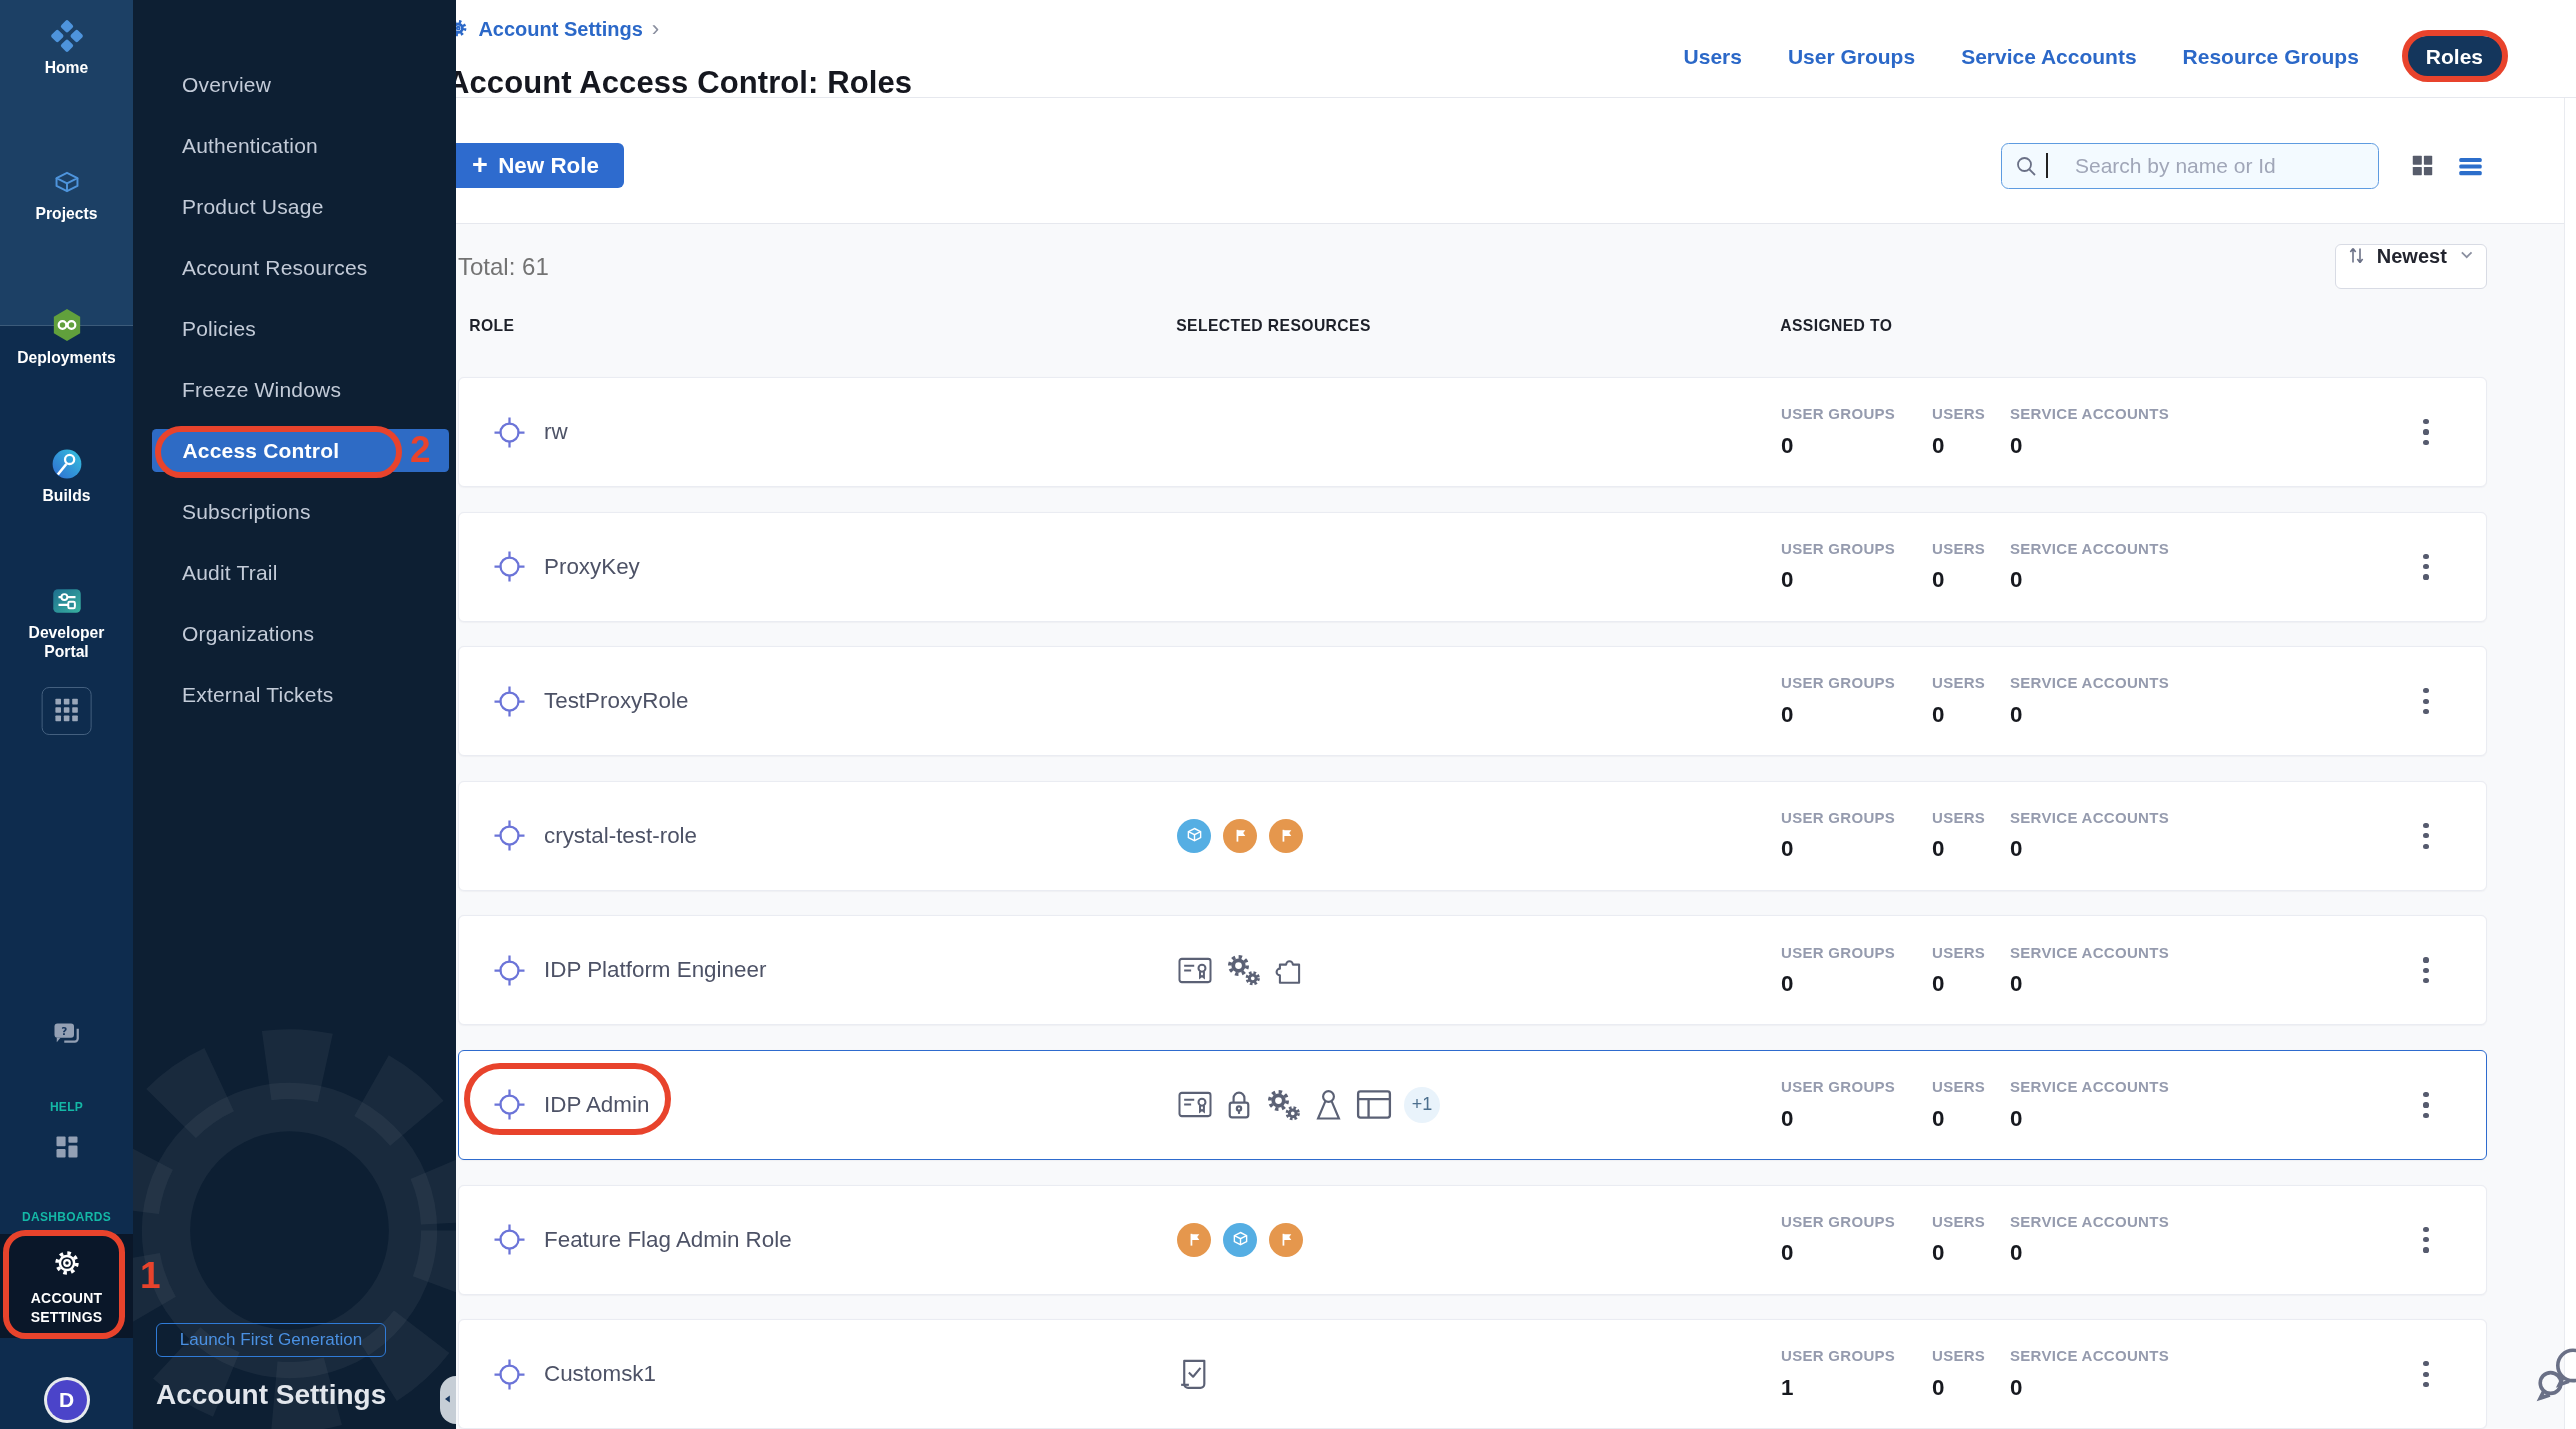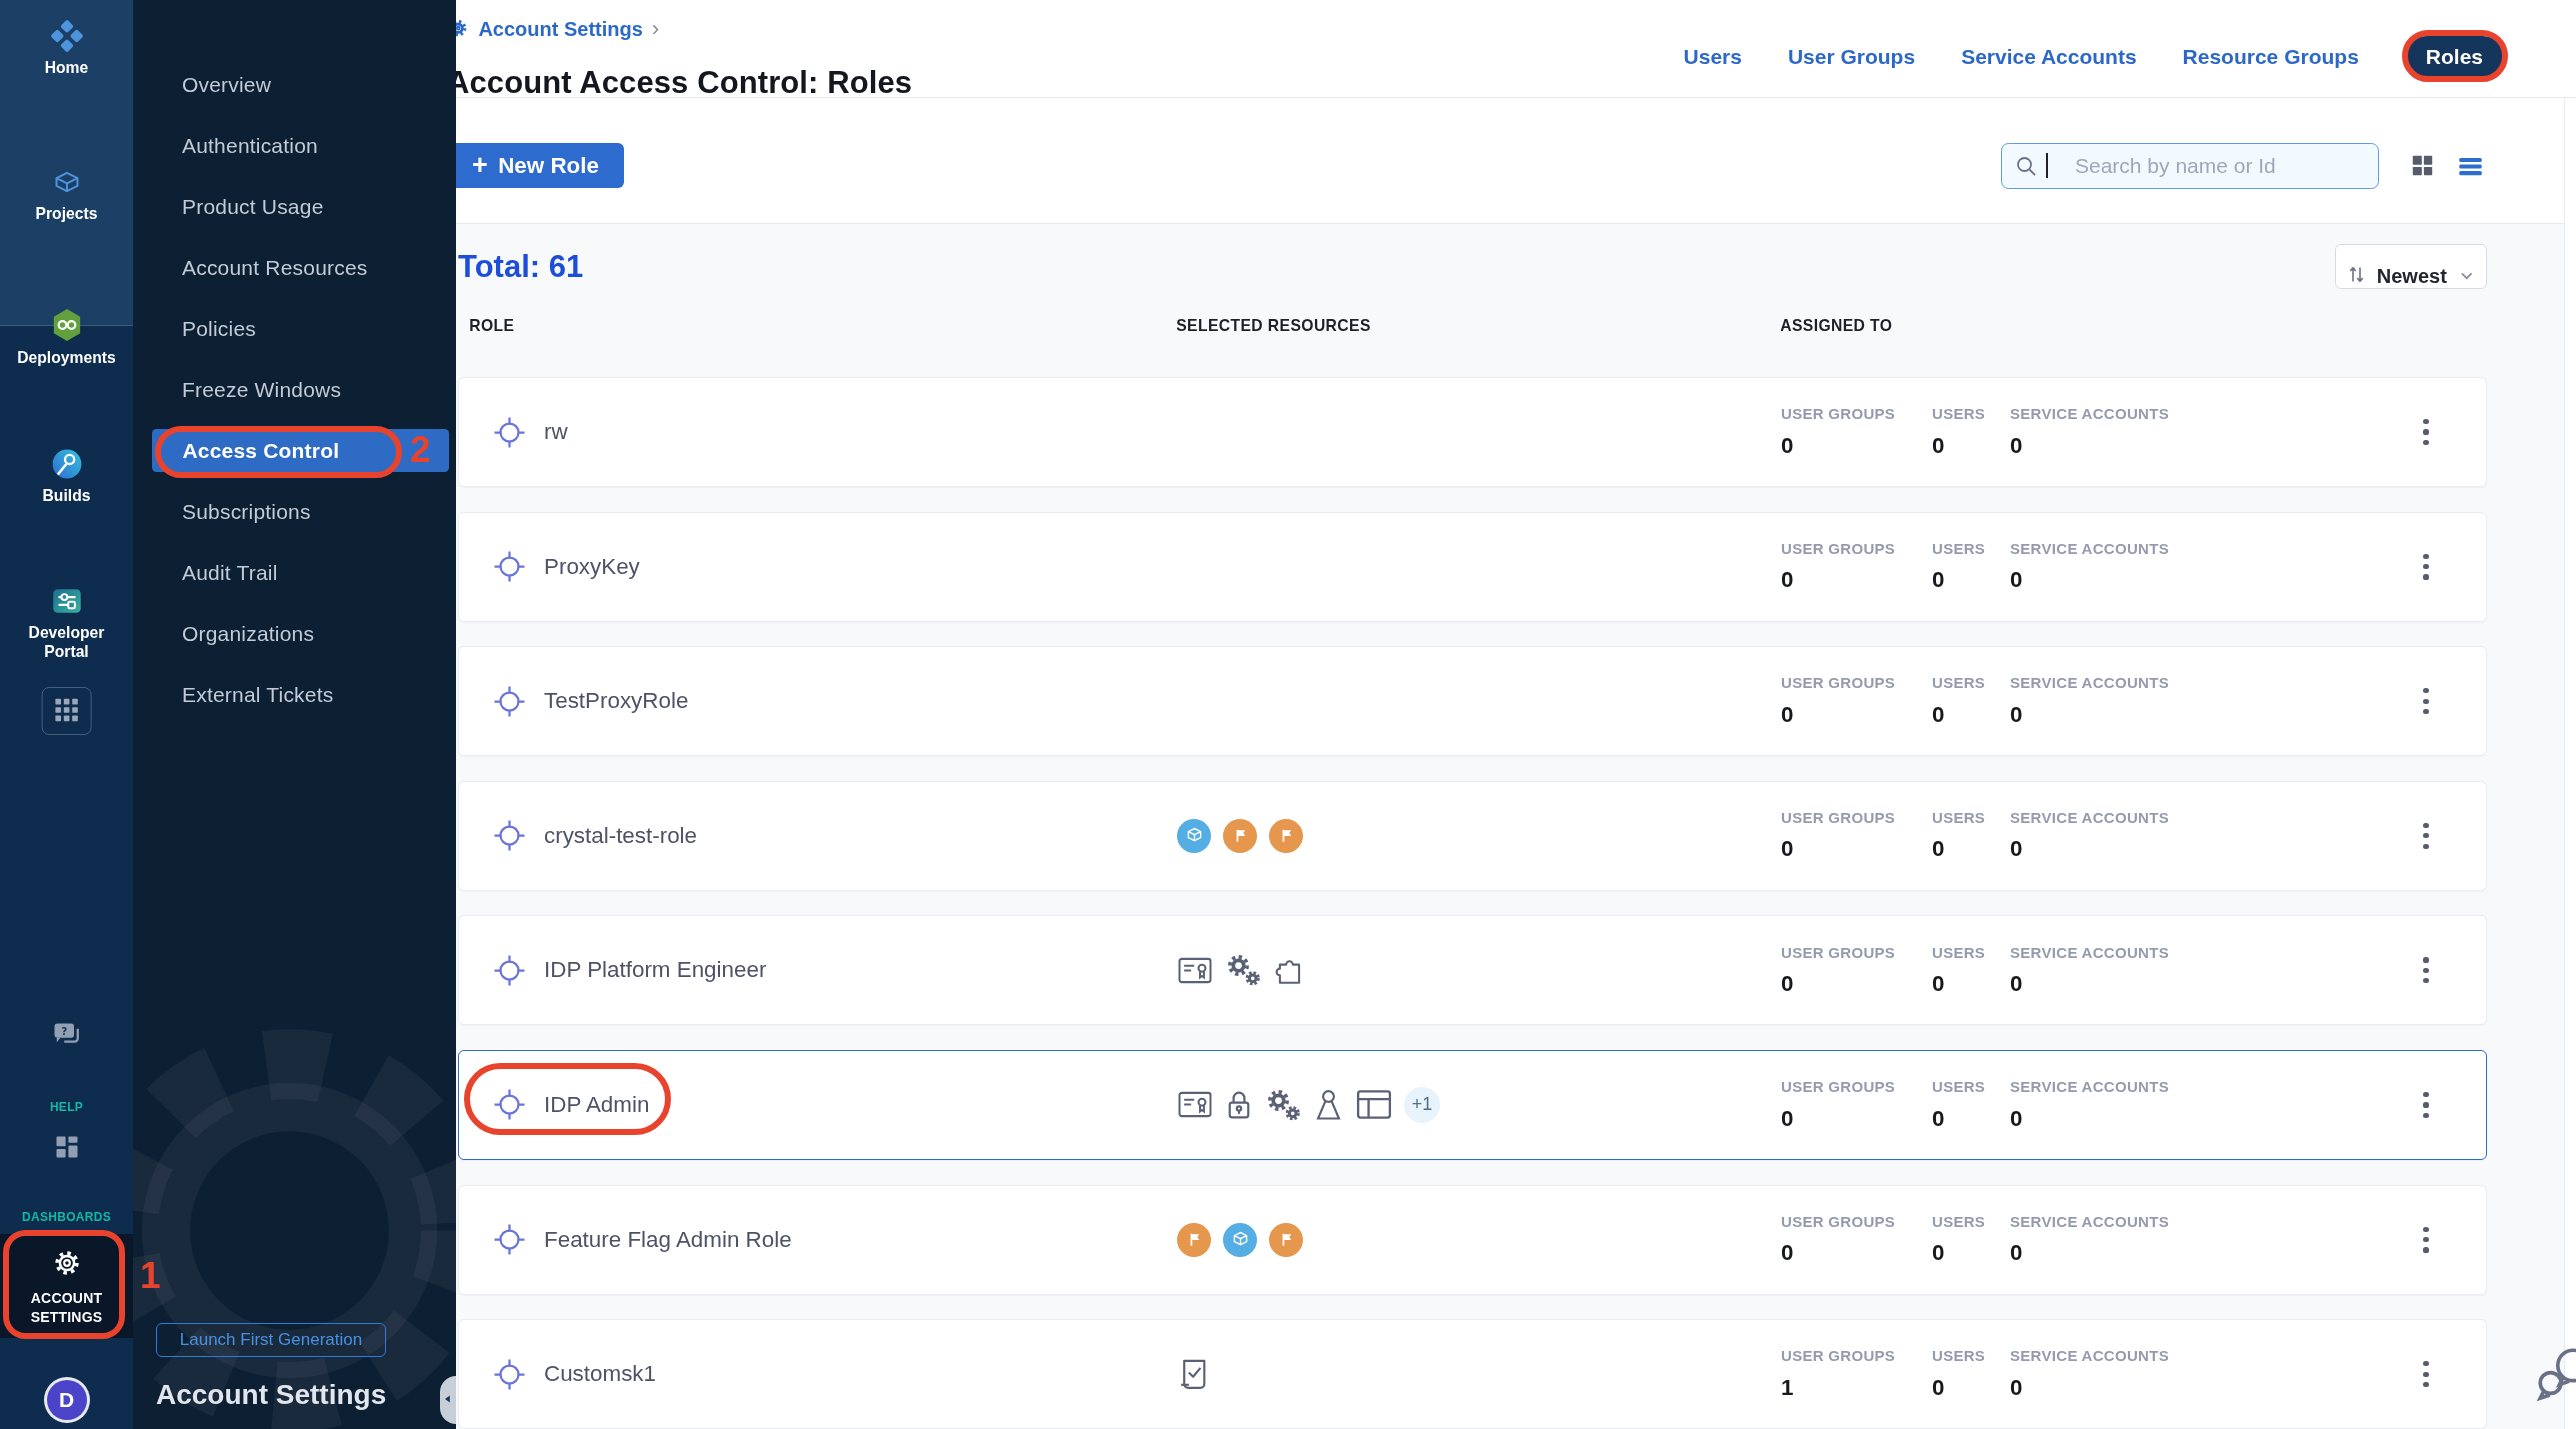--- a/index.html
+++ b/index.html
@@ -48,22 +48,22 @@
   .search-input { width:100%; height:100%; background:#f3faff; border:1.5px solid #5e9be0; border-radius:7.5px; padding:0 15px 0 73px; font-size:21px; font-family:inherit; color:#333; outline:none; }
   .search-input::placeholder { color:#a0a6b8; }
   .search-ic { position:absolute; left:13.4px; top:11.2px; }
   .caret { position:absolute; left:45px; top:10.4px; width:1.5px; height:25px; background:#222; }
   .view-ic { position:absolute; top:55px; cursor:pointer; }
   .view-grid { right:141px; }
   .view-list { right:92px; }
 
   .list-area { padding:0 89px 0 49px; }
   .list-top { margin-top:20px; height:45px; display:flex; align-items:center; justify-content:space-between; }
-  .total { font-size:31px; font-weight:700; color:#1d4ed8; }
-  .sort-dd { width:152px; height:45px; background:#fff; border:1.5px solid #d8dbe4; border-radius:6px; display:flex; align-items:flex-end; justify-content:center; gap:9.7px; cursor:pointer; }
+  .total { font-size:24px; font-weight:400; color:#737373; }
+  .sort-dd { width:152px; height:45px; background:#fff; border:1.5px solid #d8dbe4; border-radius:6px; display:flex; align-items:flex-start; justify-content:center; gap:9.7px; cursor:pointer; }
   .sort-dd .sort-lbl { font-size:20px; font-weight:600; color:#23252f; }
 
   .col-headers { margin-top:28px; display:grid; grid-template-columns:707px 604px auto; padding-left:11.2px; }
   .col-headers div { font-size:15.7px; font-weight:700; color:#1d2029; letter-spacing:0.4px; }
 
   .rows { margin-top:42px; display:flex; flex-direction:column; gap:24.6px; }
   .card { position:relative; height:110px; background:#fff; border:0.7px solid #eaecf2; border-radius:6px; box-shadow:0 0.7px 1.5px rgba(20,30,60,.04); display:grid; grid-template-columns:684px 604px 1fr 60px; align-items:center; padding:0 30px 0 34px; cursor:pointer; }
   .card.selected { border:1.5px solid #2e6bce; }
   .cell-role { display:flex; align-items:center; gap:18px; }
   .role-name { font-size:22.4px; color:#4d5266; }

